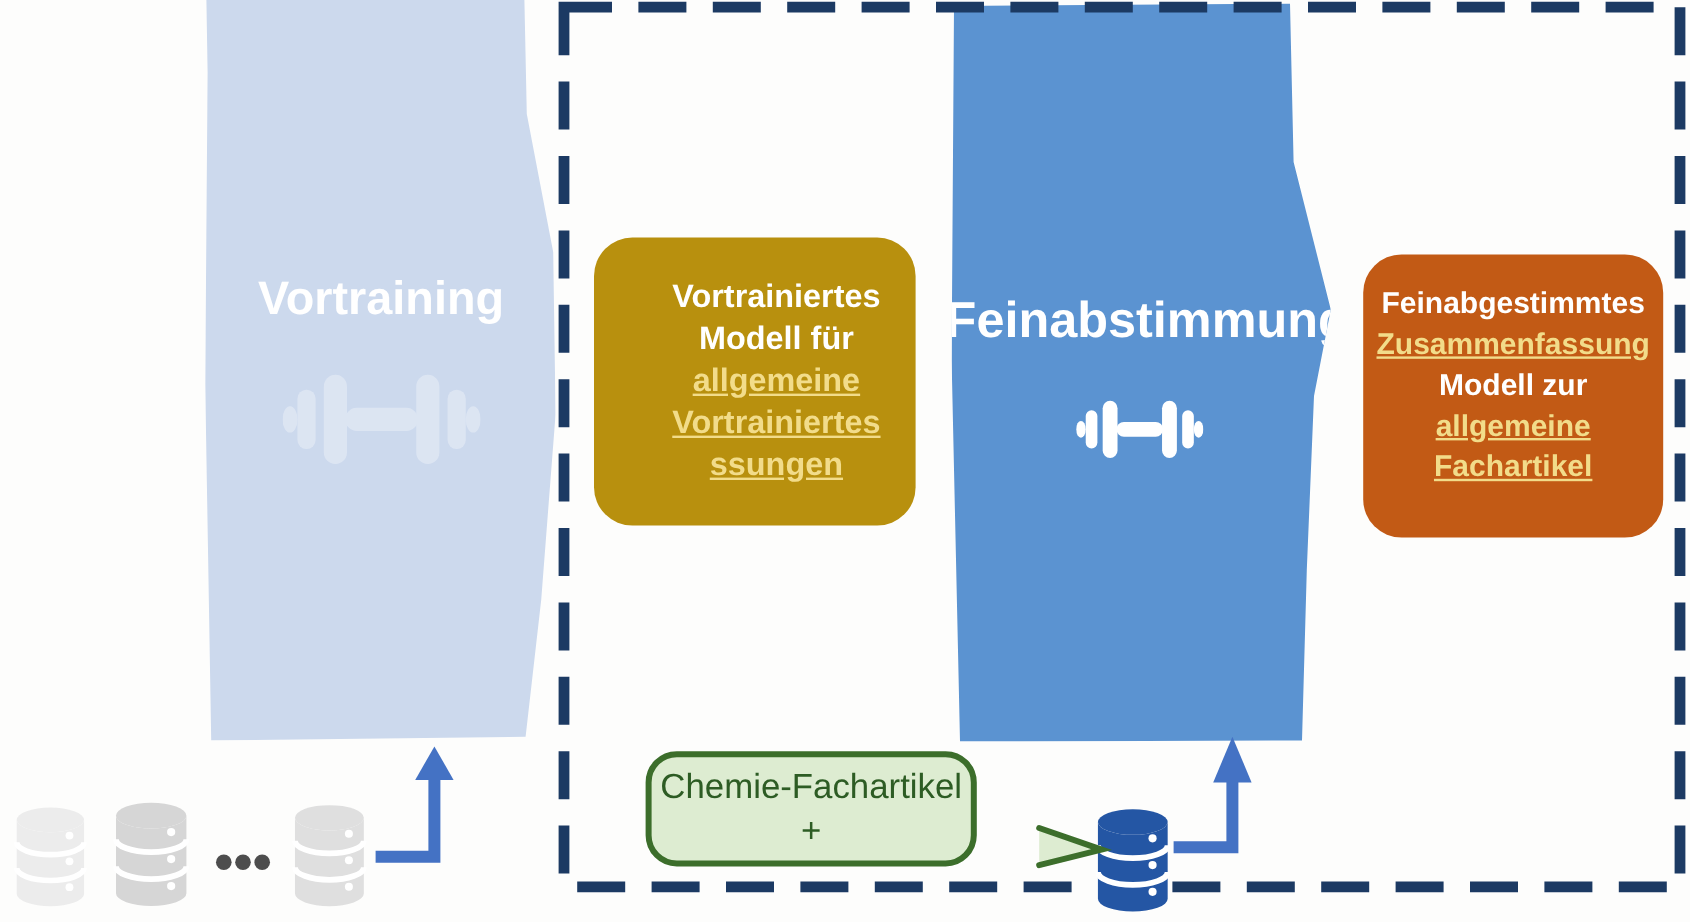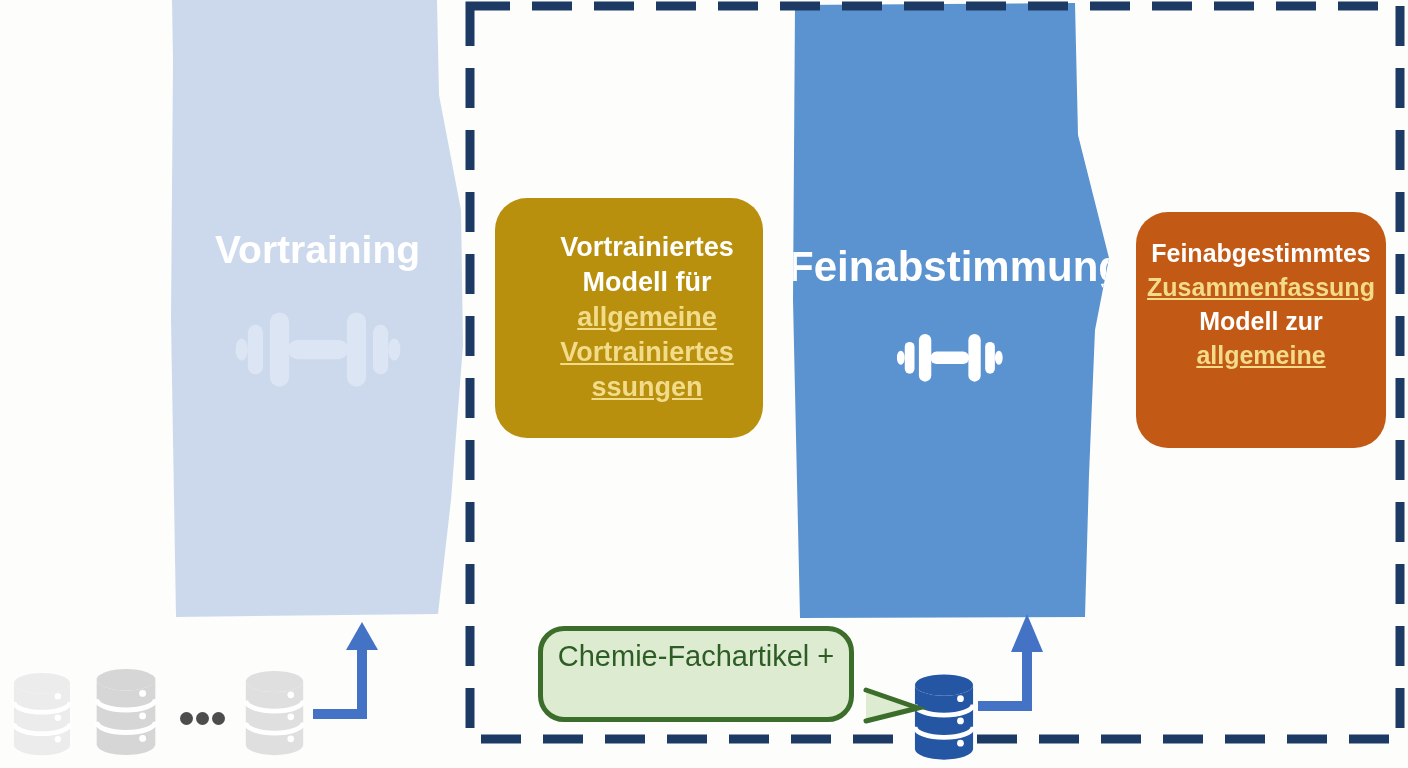--- a/index.html
+++ b/index.html
@@ -46,21 +46,21 @@
   .box-finetuned{
     left:1136px;top:212px;width:250px;height:236px;background:#c25a15;
     font-size:25px;line-height:34px;
   }
   .box-finetuned .lines{margin-top:24px;}
   .line{display:block;}
   .line-yellow{color:#f2dc8a;text-decoration:underline;}
 
   
   .callout{
-    position:absolute;z-index:3;left:538px;top:626px;width:316px;height:96px;
+    position:absolute;z-index:3;left:538px;top:626px;width:276px;height:96px;
     background:#ddecd1;border:5px solid #3c6e2b;border-radius:26px;
     box-sizing:border-box;text-align:center;
     color:#2d5c24;font-size:29px;line-height:37px;padding-top:7px;
   }
 
   
   .db{position:absolute;z-index:3;}
   .db-1{left:10px;top:672px;width:64px;height:86px;color:#ececec;}
   .db-2{left:93px;top:668px;width:66px;height:90px;color:#d6d6d6;}
   .db-3{left:242px;top:670px;width:65px;height:88px;color:#dfdfdf;}
@@ -126,20 +126,21 @@
     <span class="line line-yellow">ssungen</span>
   </div>
 </div>
 
 <div class="model-box box-finetuned">
   <div class="lines">
     <span class="line">Feinabgestimmtes</span>
     <span class="line line-yellow">Zusammenfassung</span>
     <span class="line">Modell zur</span>
     <span class="line line-yellow">allgemeine</span>
+    <span class="line line-yellow">Fachartikel</span>
   </div>
 </div>
 
 <div class="callout">
   <span class="line">Chemie-Fachartikel +</span>
 </div>
 
 <svg class="db db-1" viewBox="0 0 64 92">
     <use href="#icon-database"></use>
   </svg>

